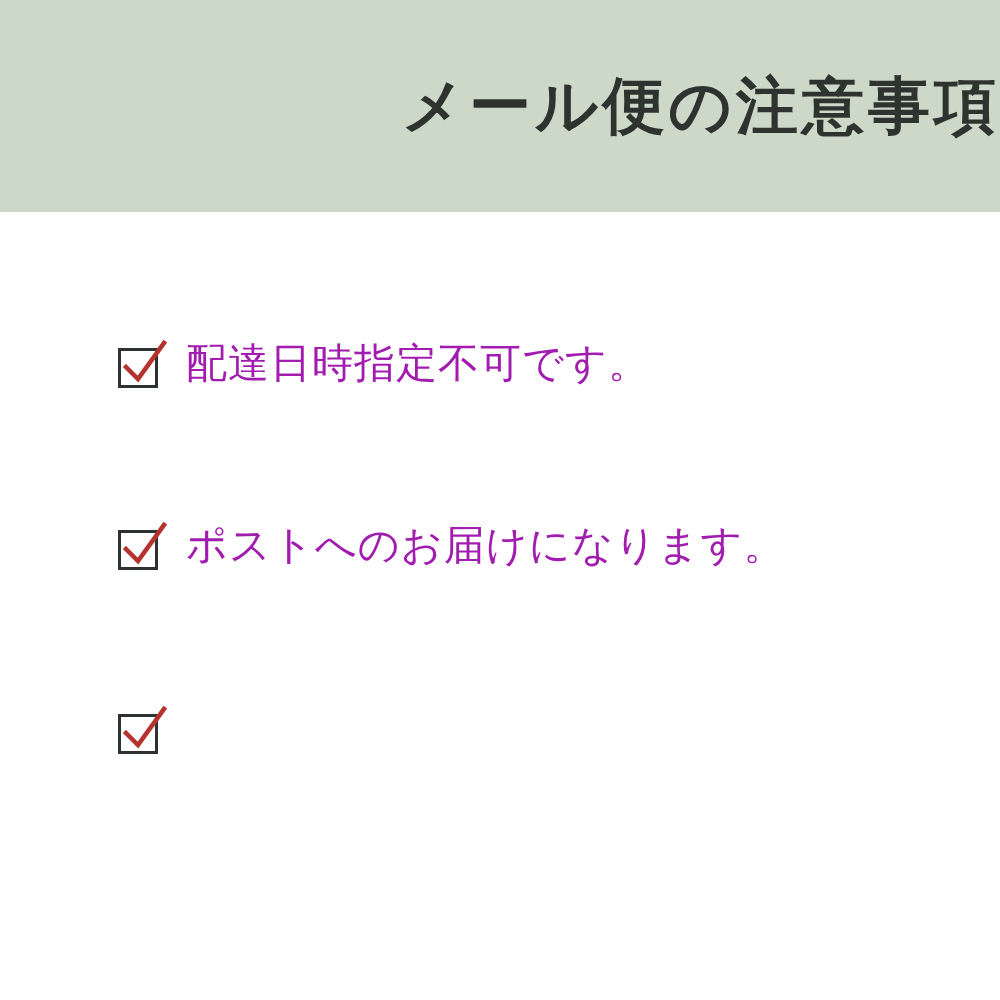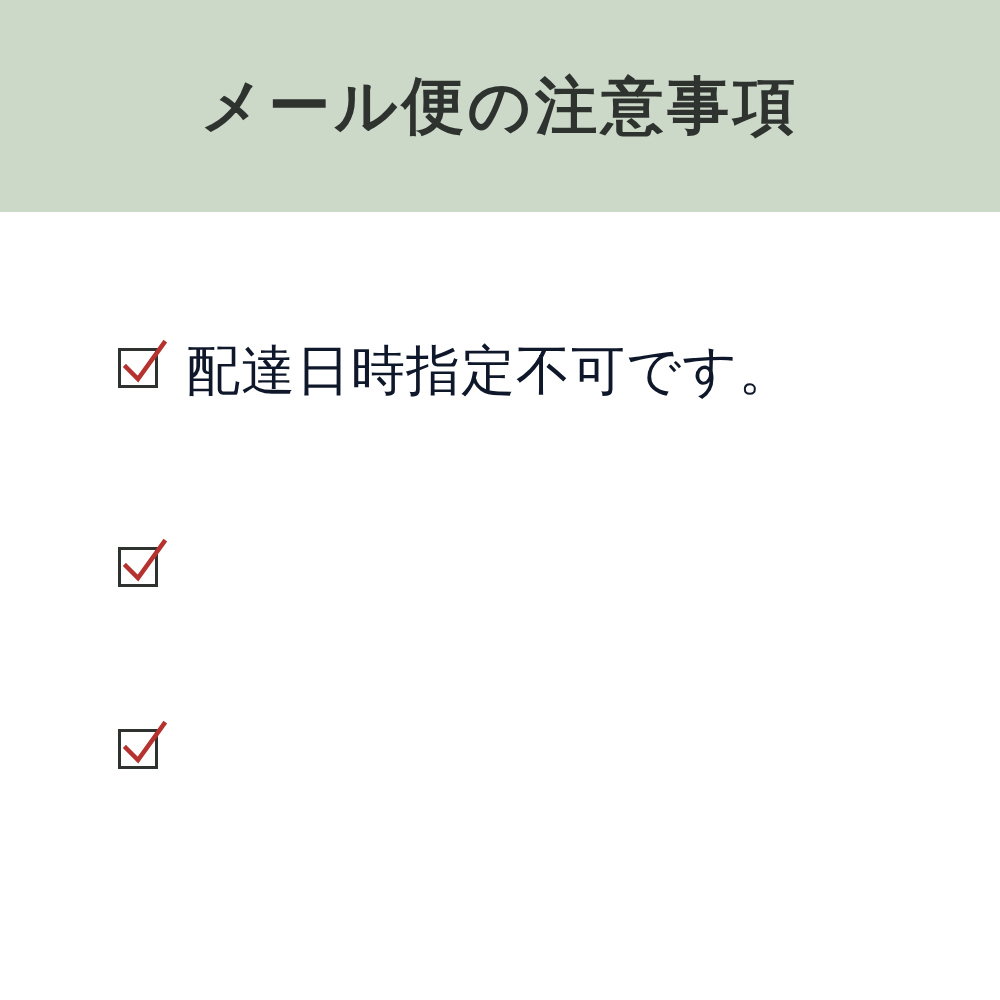--- a/index.html
+++ b/index.html
@@ -19,21 +19,21 @@
     position: relative;
     background: #ffffff;
     box-sizing: border-box;
   }
   .header-band {
     width: 100%;
     height: 212px;
     background: #ccd8c8;
     display: flex;
     align-items: center;
-    justify-content: center;
+    justify-content: flex-end;
     box-sizing: border-box;
   }
   .header-title {
     font-size: 62px;
     letter-spacing: 4px;
     color: #2f3330;
     font-weight: 700;
     line-height: 1;
     white-space: nowrap;
     font-family: "DejaVu Sans", "Liberation Sans", sans-serif;
@@ -65,26 +65,26 @@
   }
   .checkbox .tick {
     position: absolute;
     left: -5px;
     top: -14px;
     width: 56px;
     height: 56px;
     display: block;
   }
   .item-text {
-    font-size: 54px;
+    font-size: 41px;
     line-height: 1.32;
-    color: #0f172a;
+    color: #a21caf;
     font-weight: 500;
     letter-spacing: 1px;
-    font-family: Liberation Serif, serif;
+    font-family: Liberation Sans, sans-serif;
     white-space: pre-line;
   }
 </style>
 </head>
 <body>
 
 <div class="notice-card">
 
   <div class="header-band">
     <div class="header-title">メール便の注意事項</div>
@@ -100,20 +100,21 @@
       </span>
       <span class="item-text">配達日時指定不可です。</span>
     </div>
 
     <div class="item item-2">
       <span class="checkbox">
         <svg class="tick" viewBox="0 0 56 56" xmlns="http://www.w3.org/2000/svg" aria-hidden="true">
           <path d="M10 30 L22 42 L48 6" fill="none" stroke="#b5322e" stroke-width="4.5" stroke-linecap="square"></path>
         </svg>
       </span>
+      <span class="item-text">ポストへのお届けになります。</span>
     </div>
 
     <div class="item item-3">
       <span class="checkbox">
         <svg class="tick" viewBox="0 0 56 56" xmlns="http://www.w3.org/2000/svg" aria-hidden="true">
           <path d="M10 30 L22 42 L48 6" fill="none" stroke="#b5322e" stroke-width="4.5" stroke-linecap="square"></path>
         </svg>
       </span>
     </div>
 

